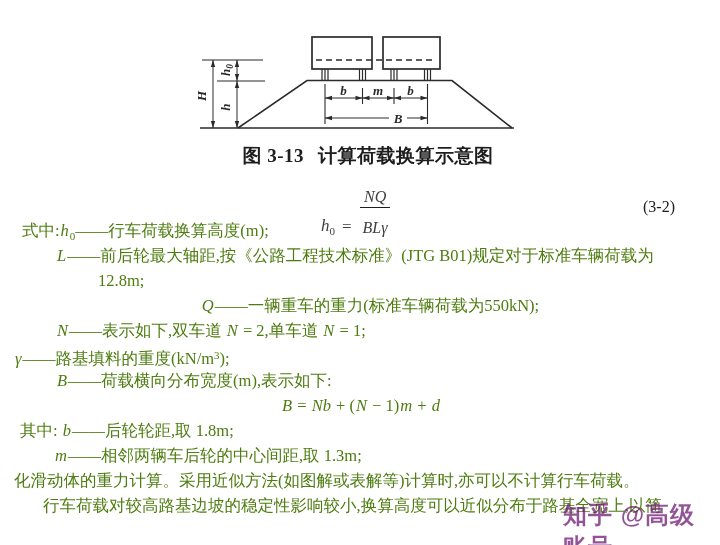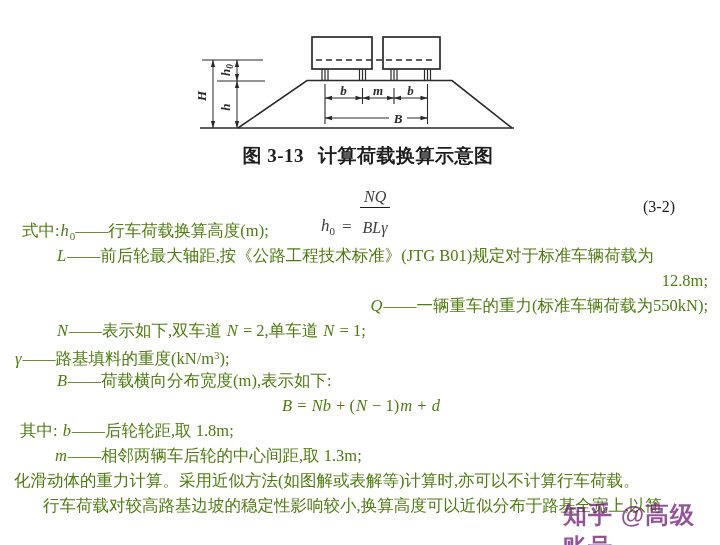--- a/index.html
+++ b/index.html
@@ -147,22 +147,22 @@
     <span class="frac">
       <span class="num">NQ</span>
       <span class="den">BLγ</span>
     </span>
   </div>
   <div class="eqnum">(3-2)</div>
 
   <div class="text-block" id="text-block">
       <div class="tline" style="margin-left: 8px; text-align: left;"><span>式中:</span><span class="it">h</span><span class="sb">0</span><span>——行车荷载换算高度(m);</span></div>
       <div class="tline" style="margin-left: 42px; text-align: left;"><span class="it">L</span><span>——前后轮最大轴距,按《公路工程技术标准》(JTG  B01)规定对于标准车辆荷载为</span></div>
-      <div class="tline" style="margin-left: 84px; text-align: right;"><span>12.8m;</span></div>
-      <div class="tline" style="margin-left: 18px; text-align: right;"><span class="it">Q</span><span>——一辆重车的重力(标准车辆荷载为550kN);</span></div>
+      <div class="tline" style="margin-left: 84px; text-align: left;"><span>12.8m;</span></div>
+      <div class="tline" style="margin-left: 18px; text-align: center;"><span class="it">Q</span><span>——一辆重车的重力(标准车辆荷载为550kN);</span></div>
       <div class="tline" style="margin-left: 42px; text-align: left;"><span class="it">N</span><span>——表示如下,双车道 </span><span class="it">N</span><span> = 2,单车道 </span><span class="it">N</span><span> = 1;</span></div>
       <div class="tline" style="text-align: left;"><span class="it">γ</span><span>——路基填料的重度(kN/m</span><span class="sp">3</span><span>);</span></div>
       <div class="tline" style="margin-left: 42px; text-align: left;"><span class="it">B</span><span>——荷载横向分布宽度(m),表示如下:</span></div>
       <div class="tline" style="margin-left: 0px; text-align: center;"><span class="it">B</span><span> = </span><span class="it">Nb</span><span> + (</span><span class="it">N</span><span> − 1)</span><span class="it">m</span><span> + </span><span class="it">d</span></div>
       <div class="tline" style="margin-left: 6px; text-align: left;"><span>其中: </span><span class="it">b</span><span>——后轮轮距,取 1.8m;</span></div>
       <div class="tline" style="margin-left: 40px; text-align: left;"><span class="it">m</span><span>——相邻两辆车后轮的中心间距,取 1.3m;</span></div>
       <div class="tline" style="margin-left: 0px; text-align: left;"><span>化滑动体的重力计算。采用近似方法(如图解或表解等)计算时,亦可以不计算行车荷载。</span></div>
       <div class="tline" style="margin-left: 29px; text-align: left;"><span>行车荷载对较高路基边坡的稳定性影响较小,换算高度可以近似分布于路基全宽上,以简</span></div>
     </div>
 

